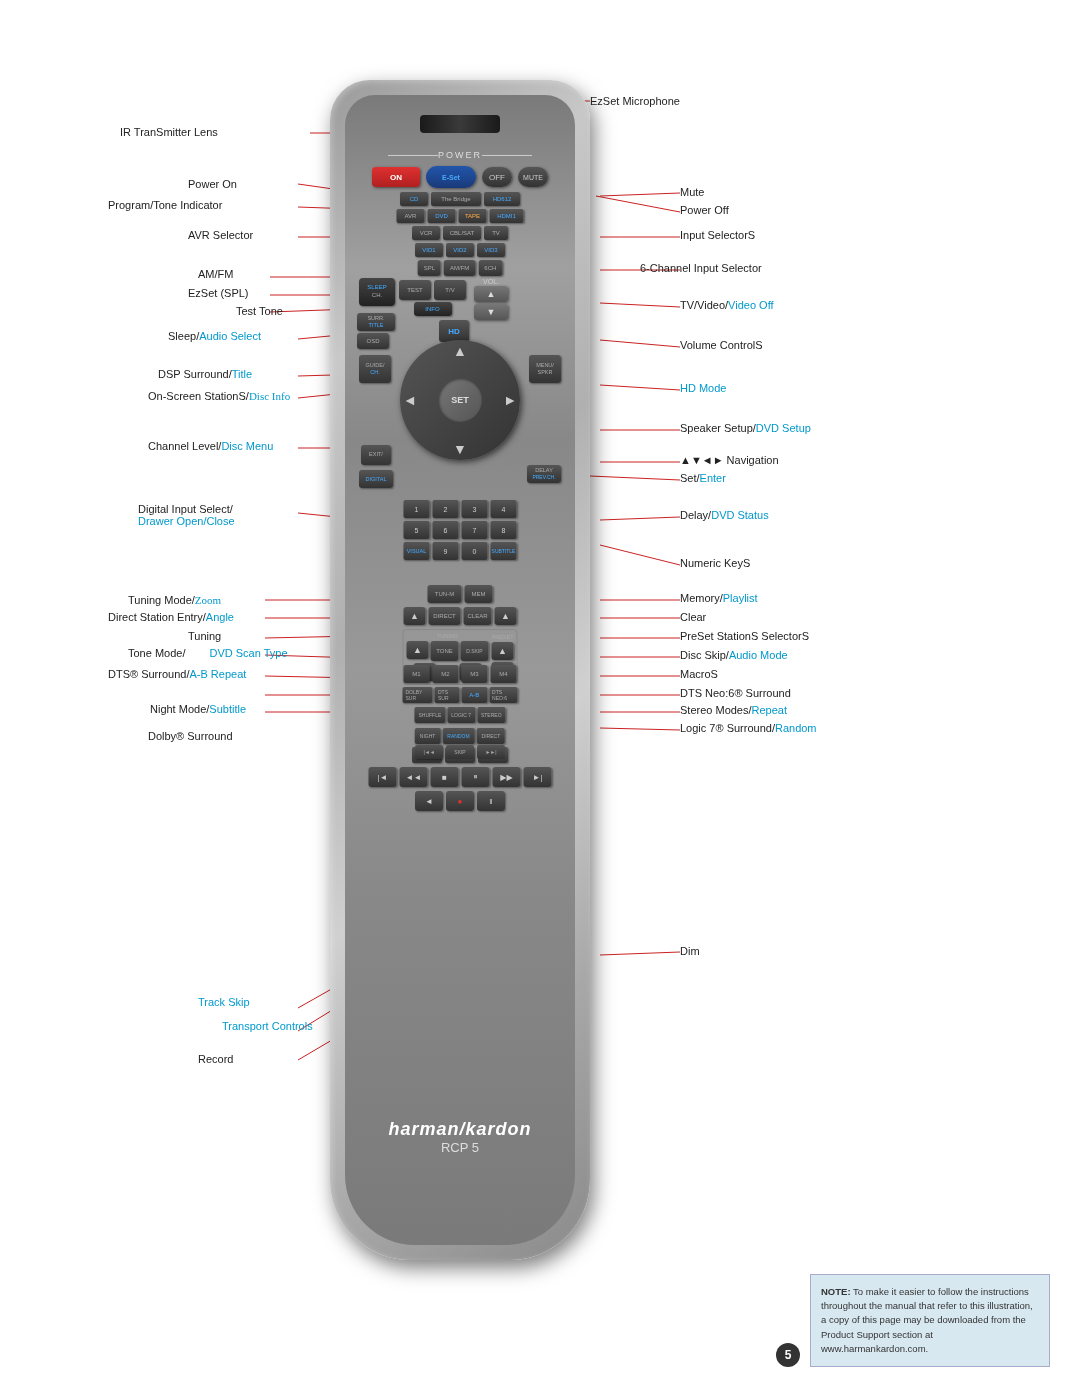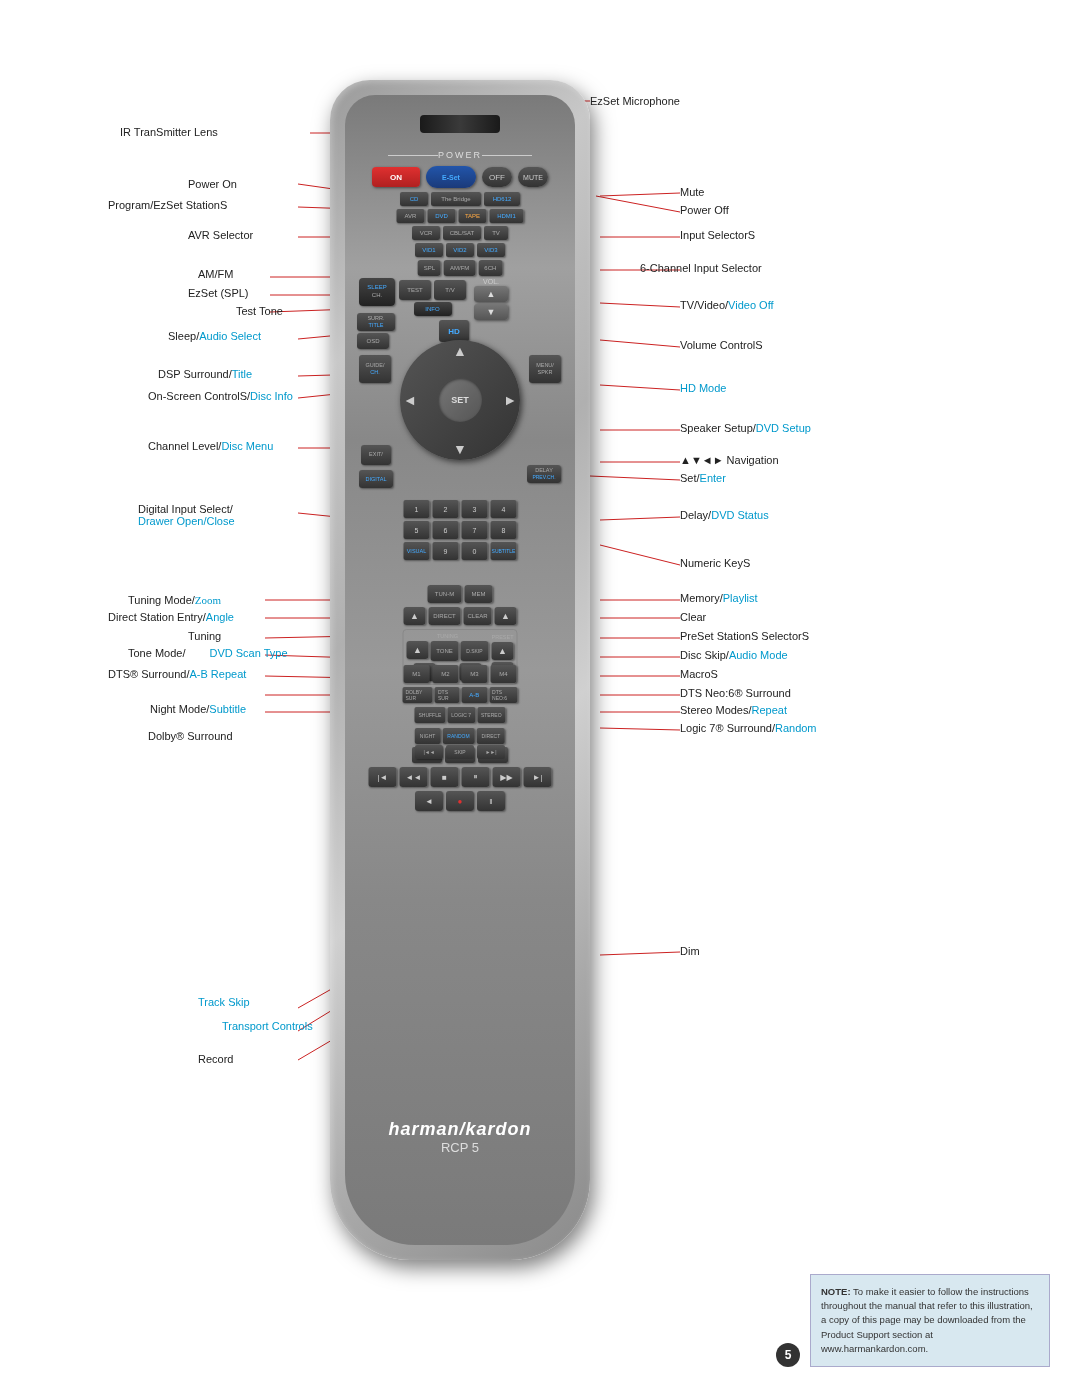--- a/index.html
+++ b/index.html
@@ -1105,35 +1105,35 @@
         <div class="brand-text">harman/kardon</div>
         <div class="model-text">RCP 5</div>
       </div>
 
     </div>
   </div>
 
   <div class="label" style="left:120px; top:126px;">IR TranSmitter Lens</div>
 
   <div class="label" style="left:188px; top:178px;">Power On</div>
-  <div class="label" style="left:108px; top:199px;">Program/EzSet StationS</div>
+  <div class="label" style="left:108px; top:199px;">Program/Tone Indicator</div>
   <div class="label" style="left:188px; top:229px;">AVR Selector</div>
   <div class="label" style="left:198px; top:268px;">AM/FM</div>
   <div class="label" style="left:188px; top:287px;">EzSet (SPL)</div>
   <div class="label" style="left:198px; top:305px;margin-left:38px;">Test Tone</div>
 
   <div class="label" style="left:168px; top:330px;">
     <span>Sleep/</span><span style="color:#0099cc;">Audio Select</span>
   </div>
 
   <div class="label" style="left:158px; top:368px;">
     <span>DSP Surround/</span><span style="color:#0099cc;">Title</span>
   </div>
   <div class="label" style="left:148px; top:390px;">
-    <span>On-Screen ControlS/</span><span style="color:#0099cc;">Disc Info</span>
+    <span>On-Screen StationS/</span><span style="color:#0099cc;font-family:Liberation Serif, serif;">Disc Info</span>
   </div>
 
   <div class="label" style="left:148px; top:440px;">
     <span>Channel Level/</span><span style="color:#0099cc;">Disc Menu</span>
   </div>
 
   <div class="label" style="left:138px; top:503px;">
     <span>Digital Input Select/</span><br>
     <span style="color:#0099cc;">Drawer Open/Close</span>
   </div>

